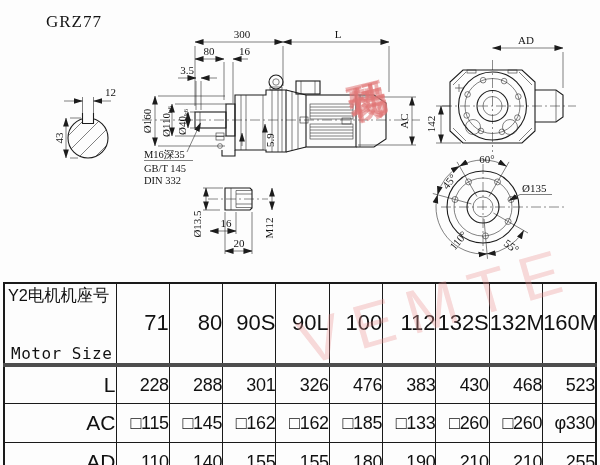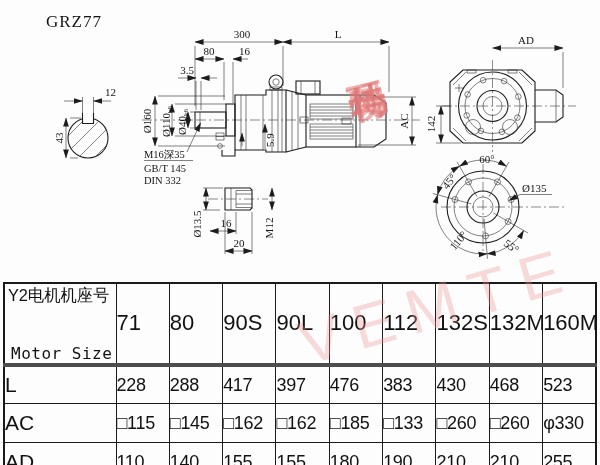--- a/index.html
+++ b/index.html
@@ -14,21 +14,21 @@
   .ln{fill:none;stroke:#1c1c1c;stroke-width:1.1;}
   .tn{fill:none;stroke:#2e2e2e;stroke-width:0.6;}
   .cl{fill:none;stroke:#2e2e2e;stroke-width:0.55;stroke-dasharray:10 3 2 3;}
   .wm{position:absolute;pointer-events:none;z-index:5;font-family:"Liberation Sans",sans-serif;}
   .wm-cn{left:336px;top:56px;font-size:37px;line-height:1.05;writing-mode:vertical-rl;
          transform:rotate(-14deg);color:rgba(224,116,116,0.55);font-weight:bold;}
   .wm-en{left:295px;top:270px;font-size:62px;letter-spacing:14px;transform:rotate(-16deg);
          color:rgba(236,150,150,0.35);}
   .spec{position:absolute;left:3px;top:282px;z-index:2;}
   table{border-collapse:collapse;table-layout:fixed;width:594px;border:2.5px solid #1a1a1a;}
-  th,td{border:1.6px solid #1a1a1a;text-align:left;vertical-align:middle;padding:0;
+  th,td{border:1.6px solid #1a1a1a;text-align:right;vertical-align:middle;padding:0;
         color:#111;background:transparent;}
   thead tr{height:62px;}
   tbody tr{height:39px;}
   thead th{border-bottom:4.5px solid #4d4d4d;font-weight:normal;}
   .coln{font-size:22px;}
   .hfirst{text-align:left;}
   .hcn{font-size:17px;line-height:1.4;padding-left:3px;white-space:nowrap;transform:scaleX(0.96);transform-origin:left;}
   .hen{font-family:"DejaVu Sans Mono",monospace;font-size:16px;letter-spacing:0.5px;padding-left:6px;white-space:nowrap;margin-top:36px;}
   .rowlab{font-size:21px;}
   td.val{font-size:18px;letter-spacing:-0.3px;}
@@ -251,22 +251,22 @@
           <th class="coln">132S</th>
           <th class="coln">132M</th>
           <th class="coln">160M</th>
         </tr>
       </thead>
       <tbody>
         <tr>
           <td class="rowlab">L</td>
           <td class="val">228</td>
           <td class="val">288</td>
-          <td class="val">417</td>
-          <td class="val">397</td>
+          <td class="val">301</td>
+          <td class="val">326</td>
           <td class="val">476</td>
           <td class="val">383</td>
           <td class="val">430</td>
           <td class="val">468</td>
           <td class="val">523</td>
         </tr>
         <tr>
           <td class="rowlab">AC</td>
           <td class="val">□115</td>
           <td class="val">□145</td>

